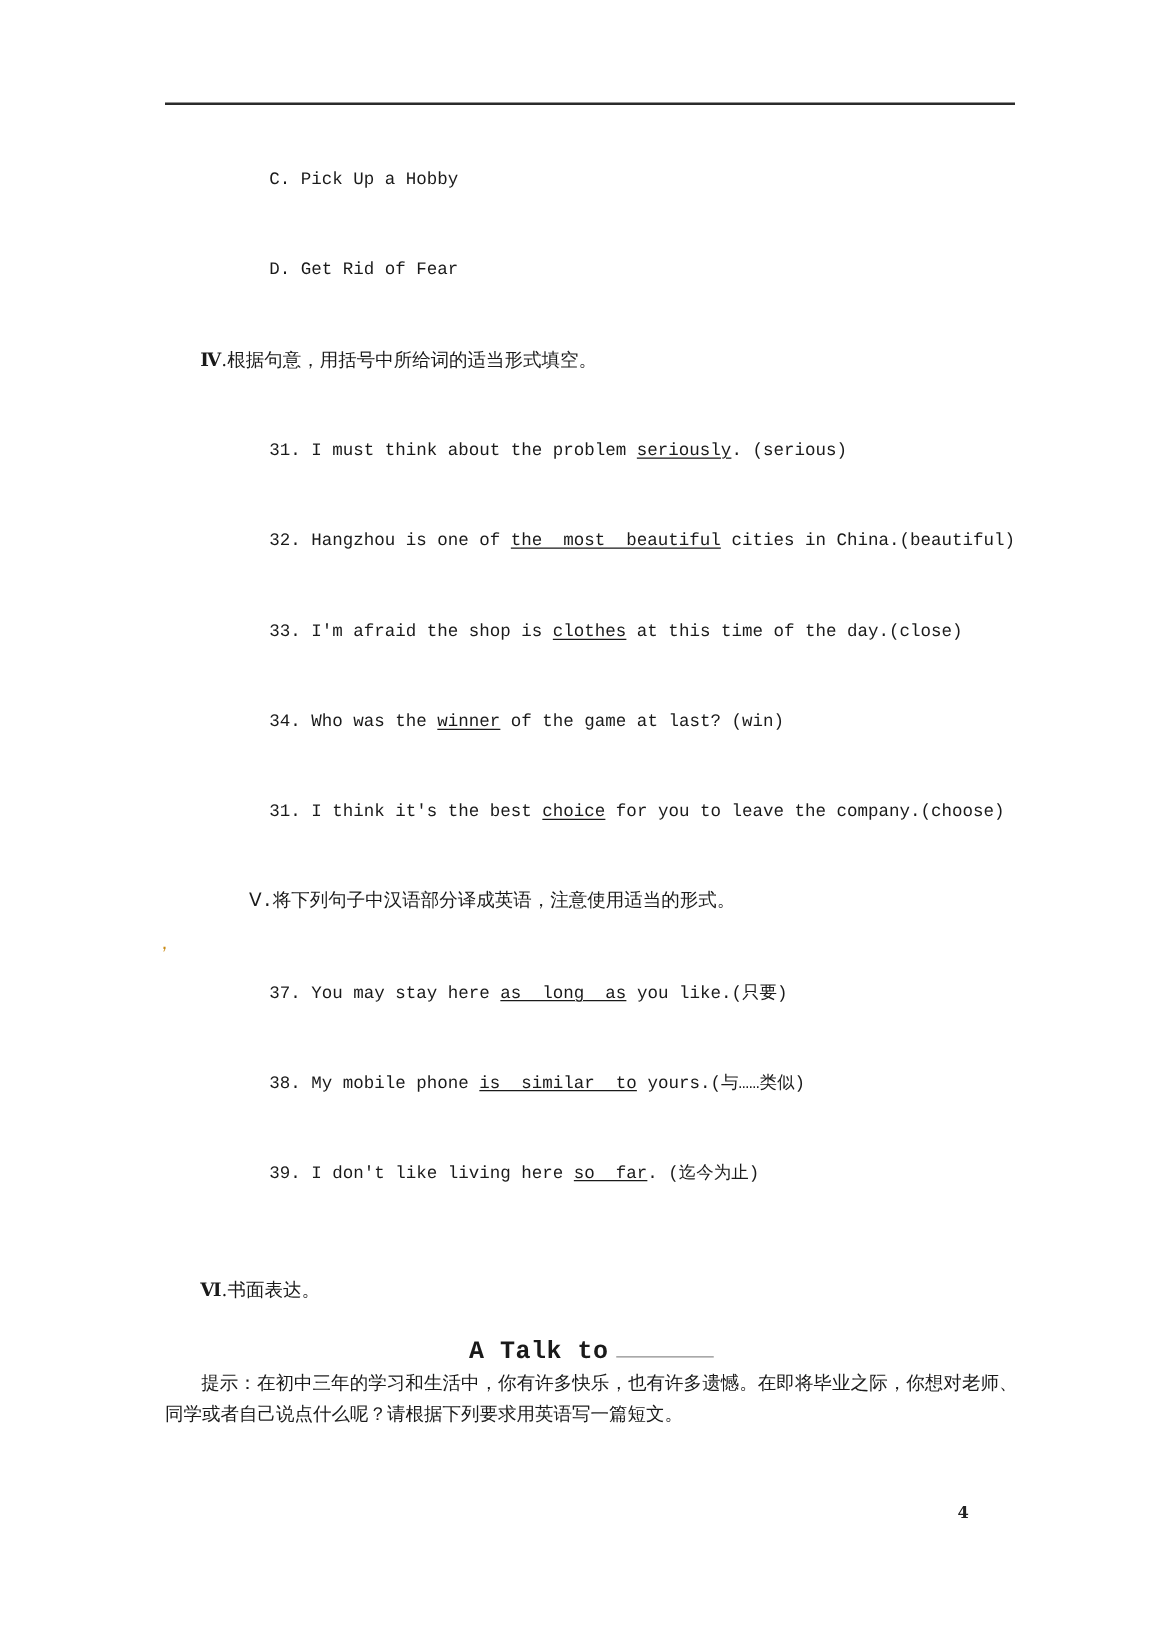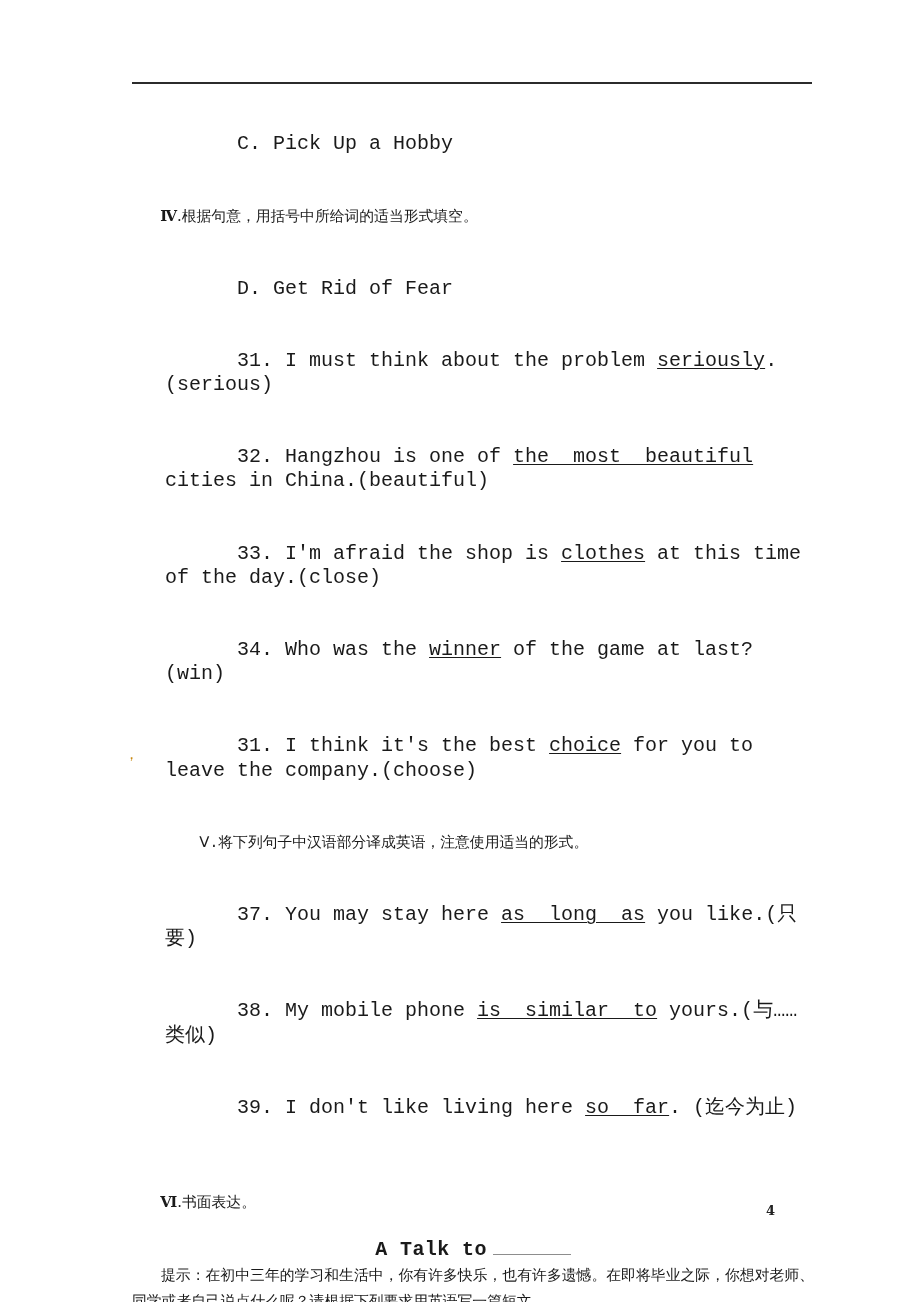--- a/index.html
+++ b/index.html
@@ -35,21 +35,21 @@
   
   .content {
     position: absolute;
     left: 132px;
     top: 108px;
     width: 682px;
   }
 
   
   .line {
-    font-size: 20px;
+    font-size: 14px;
     line-height: 24.1px;
     white-space: pre-wrap;
     letter-spacing: 0px;
   }
 
   
   .item {
     padding-left: 33px;
     text-indent: 0;
   }
@@ -129,26 +129,26 @@
 
 <div class="page">
 
   <div class="header-rule"></div>
 
   <div class="content">
 
     <div class="line item">
       <span>C. Pick Up a Hobby</span>
     </div>
+    <div class="line item">
+      <span>D. Get Rid of Fear</span>
+    </div>
+
     <div class="line cjk sec-iv">
       <span class="cjk-bold-num">Ⅳ</span><span>.根据句意，用括号中所给词的适当形式填空。</span>
-    </div>
-
-    <div class="line item">
-      <span>D. Get Rid of Fear</span>
     </div>
 
     <div class="line item">
       <span>31.</span><span> I must think about the problem </span><u class="ans">seriously</u><span>. (serious)</span>
     </div>
     <div class="line item">
       <span>32.</span><span> Hangzhou is one of </span><u class="ans">the  most  beautiful</u><span> cities in China.(beautiful)</span>
     </div>
     <div class="line item">
       <span>33.</span><span> I'm afraid the shop is </span><u class="ans">clothes</u><span> at this time of the day.(close)</span>

